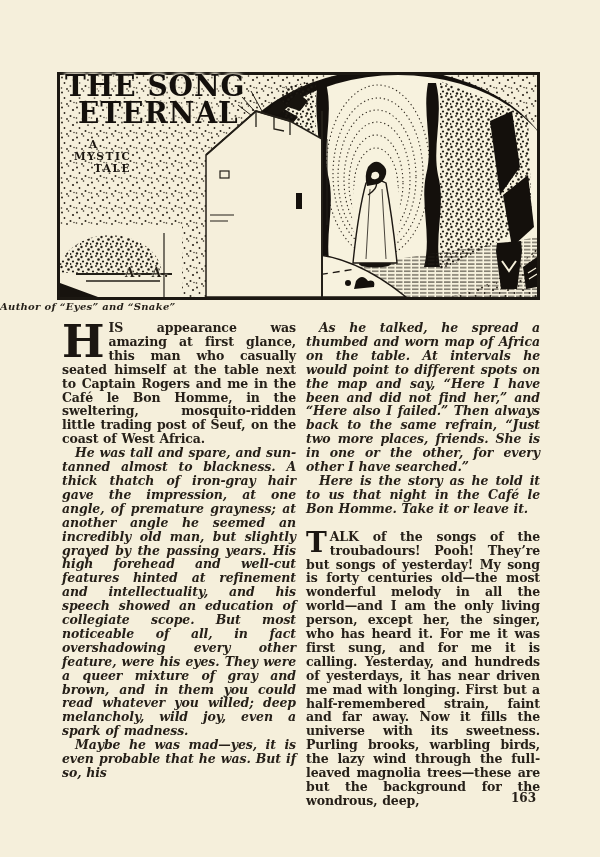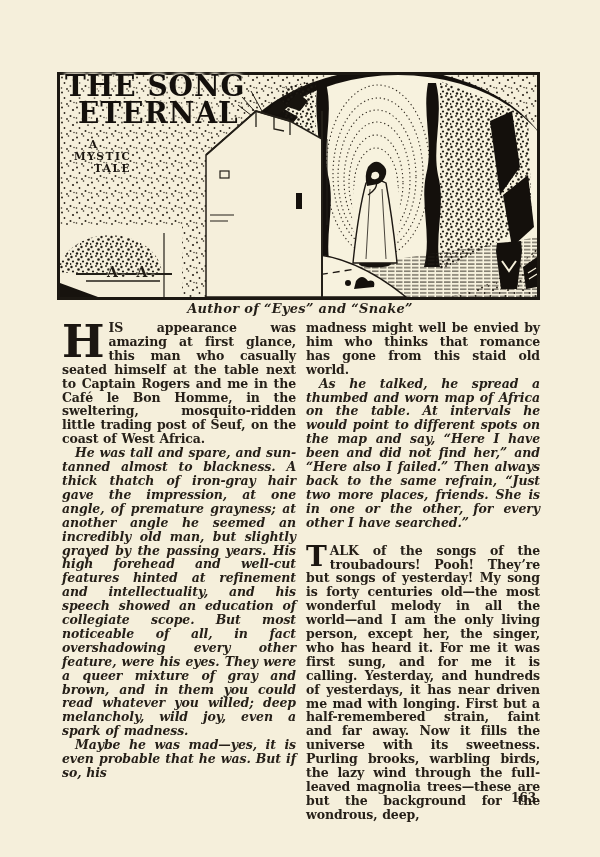--- a/index.html
+++ b/index.html
@@ -27,28 +27,28 @@
     text-shadow:0 0 3px #f5efdb,0 0 3px #f5efdb;
   }
   .art-subtitle .s1{margin-left:15px;}
   .art-subtitle .s3{margin-left:20px;}
   .art-byline{
     position:absolute;right:8px;top:2px;
     font-style:italic;font-weight:700;font-size:20px;letter-spacing:0.5px;color:#14100c;
     text-shadow:0 0 3px #f5efdb,0 0 3px #f5efdb,0 0 5px #f5efdb;
   }
   .art-signature{
-    position:absolute;left:47px;bottom:17px;
-    font-weight:700;font-size:14px;letter-spacing:3px;color:#231d15;
+    position:absolute;left:65px;bottom:17px;
+    font-weight:700;font-size:12px;letter-spacing:3px;color:#231d15;
     text-shadow:0 0 2px #f5efdb,0 0 2px #f5efdb;
   }
   
   .caption{
-    position:absolute;left:0;top:301px;width:600px;text-align:center;
-    font-style:italic;font-weight:700;font-size:13px;color:#241f18;letter-spacing:0.3px;
+    position:absolute;left:0;top:301px;width:600px;
+    font-style:italic;font-weight:700;font-size:10px;color:#241f18;letter-spacing:0.3px;
   }
   
   .columns{
     position:absolute;left:62px;top:321px;width:478px;
     display:flex;gap:10px;
   }
   .col{flex:1 1 0;min-width:0;}
   .para{
     margin:0;text-align:justify;
     font-weight:600;font-size:12.5px;line-height:13.9px;
@@ -210,20 +210,20 @@
 
   <div class="caption">Author of “Eyes” and “Snake”</div>
 
   <div class="columns">
     <div class="col">
         <p class="para"><span class="drop drop3">H</span>IS appearance was amazing at first glance, this man who casually seated himself at the table next to Captain Rogers and me in the Café le Bon Homme, in the sweltering, mosquito-ridden little trading post of Seuf, on the coast of West Africa.</p>
         <p class="para indent">He was tall and spare, and sun-tanned almost to blackness. A thick thatch of iron-gray hair gave the impression, at one angle, of premature grayness; at another angle he seemed an incredibly old man, but slightly grayed by the passing years. His high forehead and well-cut features hinted at refinement and intellectuality, and his speech showed an education of collegiate scope. But most noticeable of all, in fact overshadowing every other feature, were his eyes. They were a queer mixture of gray and brown, and in them you could read whatever you willed; deep melancholy, wild joy, even a spark of madness.</p>
         <p class="para indent">Maybe he was mad—yes, it is even probable that he was. But if so, his</p>
       </div>
     <div class="col">
-        <p class="para">madness might well be envied by him who thinks that romance has gone from this staid old world.</p>
         <p class="para indent">As he talked, he spread a thumbed and worn map of Africa on the table. At intervals he would point to different spots on the map and say, “Here I have been and did not find her,” and “Here also I failed.” Then always back to the same refrain, “Just two more places, friends. She is in one or the other, for every other I have searched.”</p>
+        <p class="para indent">Here is the story as he told it to us that night in the Café le Bon Homme. Take it or leave it.</p>
         <p class="para gap"><span class="drop drop2">T</span>ALK of the songs of the troubadours! Pooh! They’re but songs of yesterday! My song is forty centuries old—the most wonderful melody in all the world—and I am the only living person, except her, the singer, who has heard it. For me it was first sung, and for me it is calling. Yesterday, and hundreds of yesterdays, it has near driven me mad with longing. First but a half-remembered strain, faint and far away. Now it fills the universe with its sweetness. Purling brooks, warbling birds, the lazy wind through the full-leaved magnolia trees—these are but the background for the wondrous, deep,</p>
       </div>
   </div>
 
   <div class="page-number">163</div>
 </div>
 
 </body></html>

